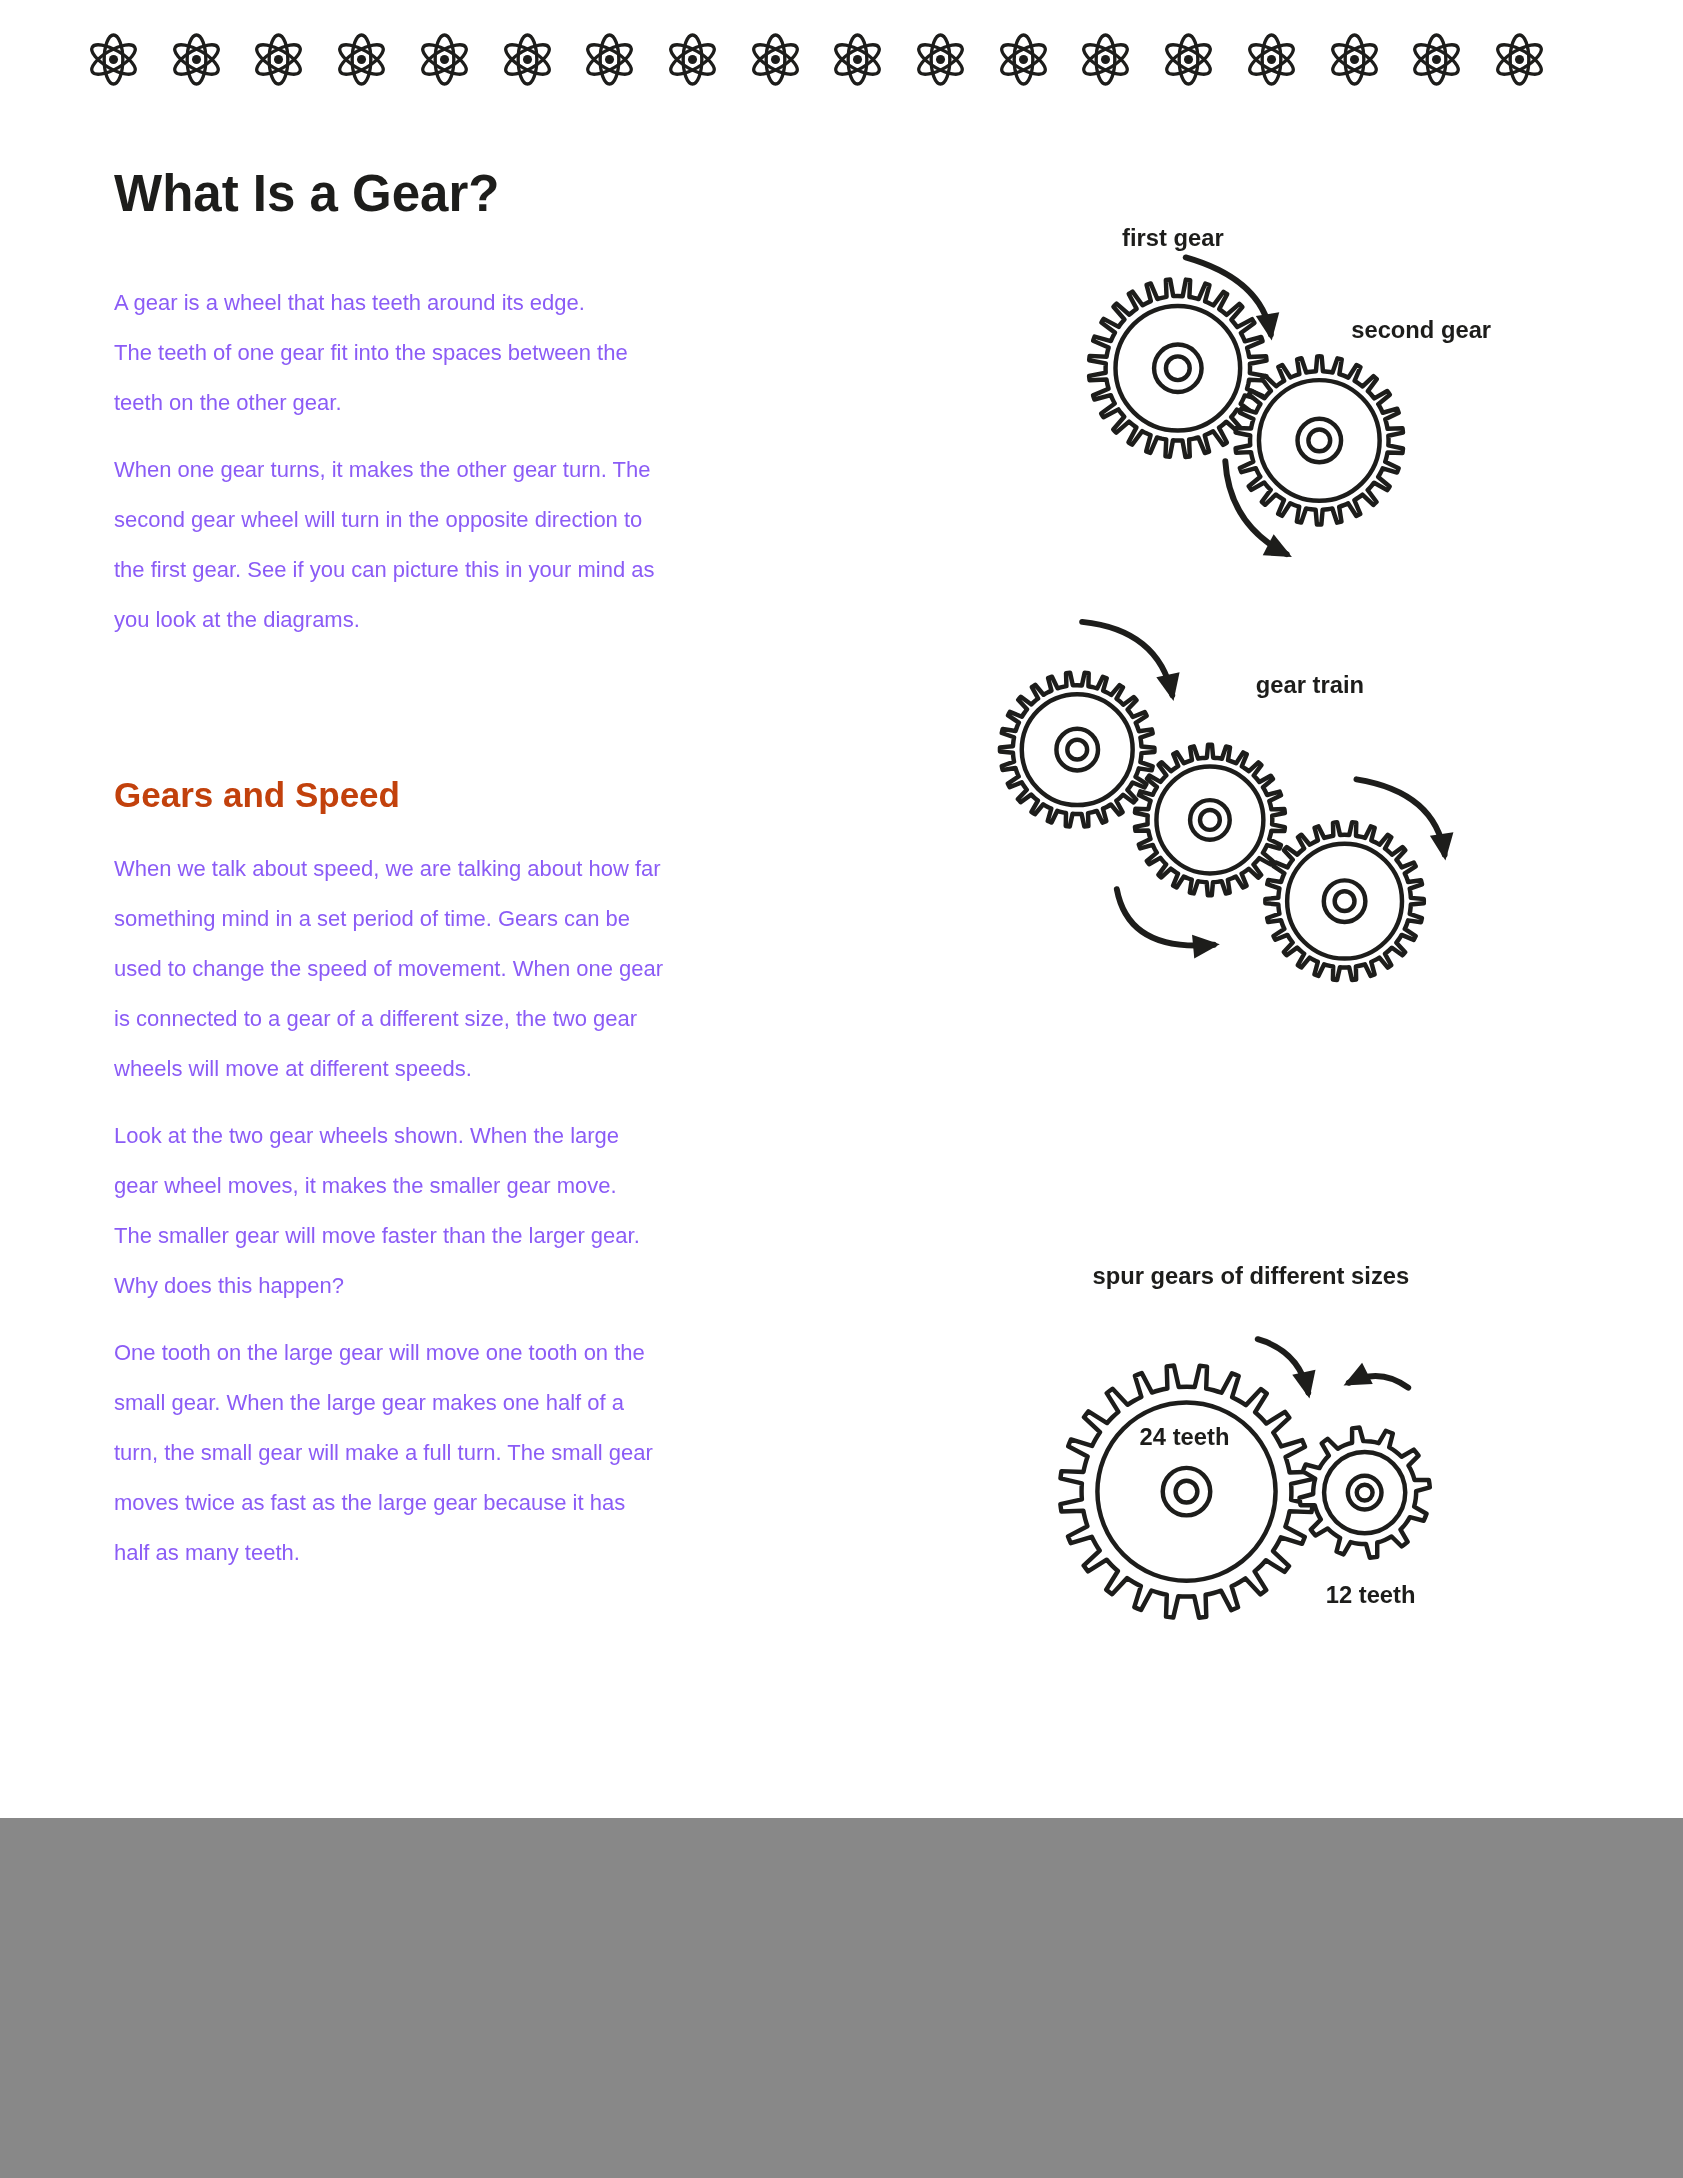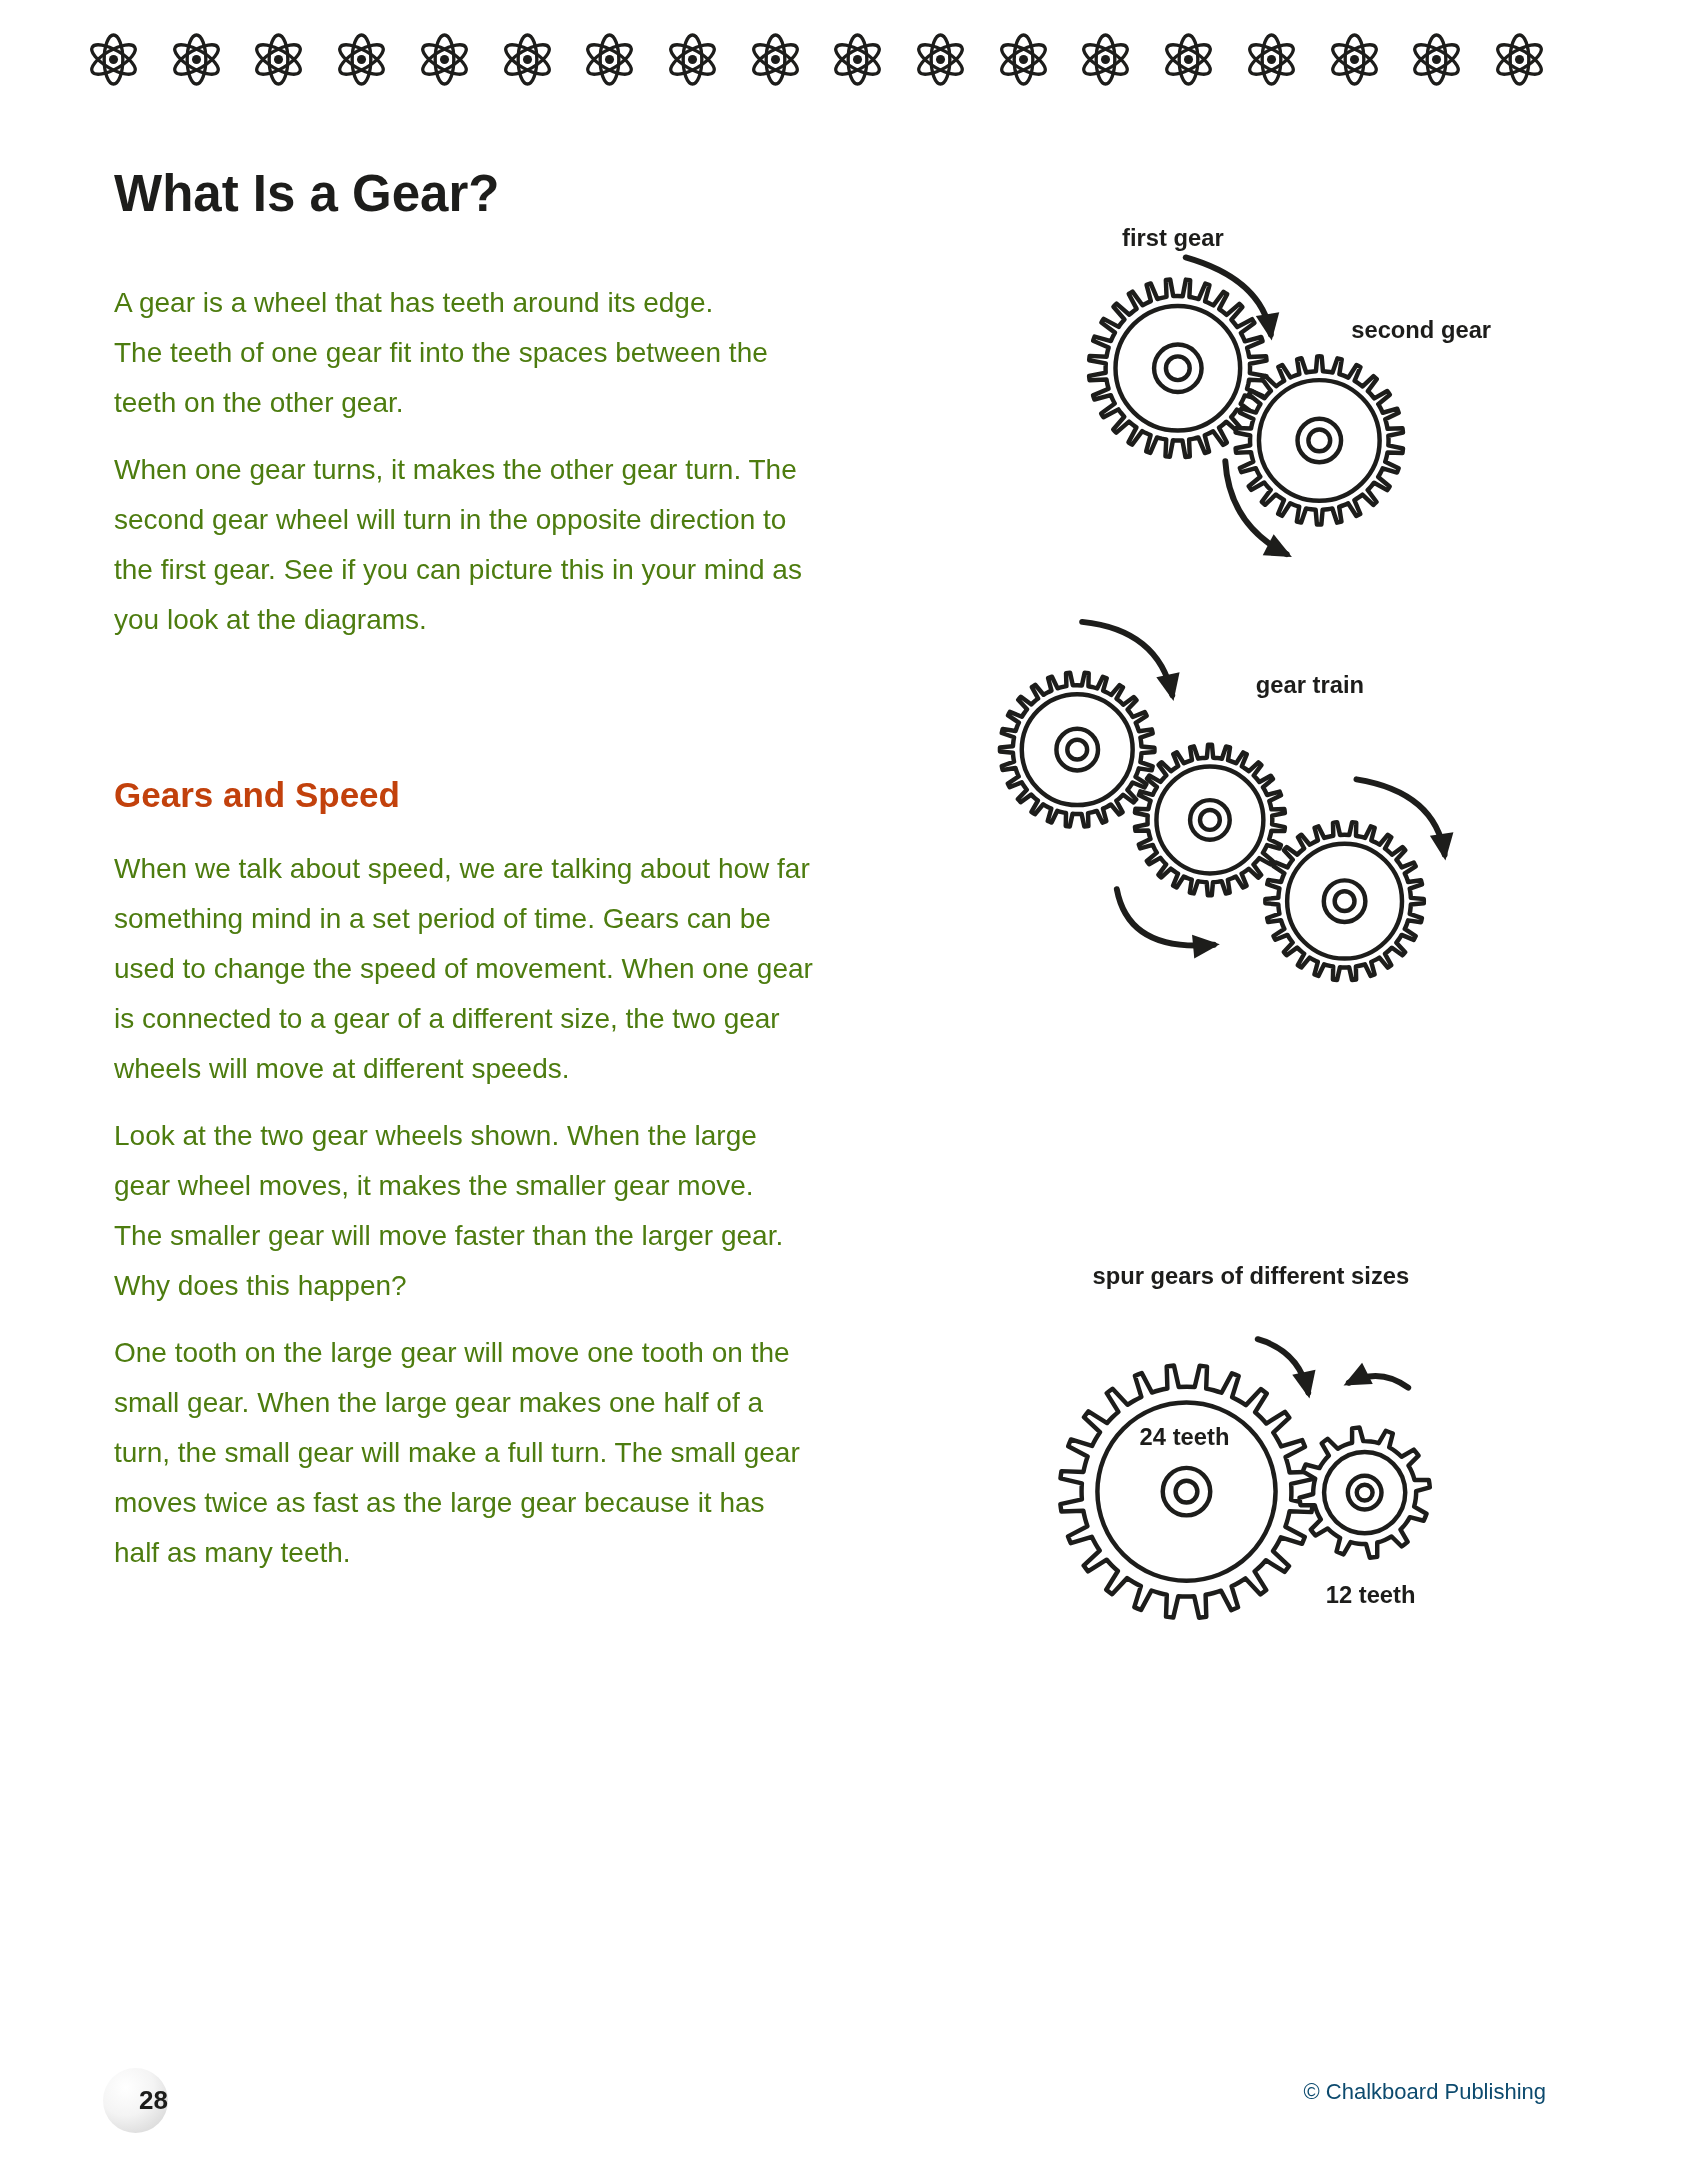--- a/index.html
+++ b/index.html
@@ -1,36 +1,36 @@
 <!DOCTYPE html>
 <html><head>
 <meta charset="utf-8">
 <style>
   html,body{margin:0;padding:0;background:#888;}
   .page{
-    position:relative;width:1683px;height:2178px;background:#ffffff;
+    position:relative;width:1683px;height:1818px;background:#ffffff;
     font-family:"Liberation Sans",sans-serif;color:#1d1d1b;overflow:hidden;
     margin:0 auto;
   }
   .atom-border{
     position:absolute;left:87px;top:28px;width:1459px;height:63px;
     display:flex;justify-content:space-between;align-items:center;
   }
   .atom-border svg{display:block;}
   .text-col{position:absolute;left:114px;top:164px;width:837px;}
   .text-col h1{
     margin:0 0 55px 0;font-size:51px;line-height:59px;font-weight:bold;
     letter-spacing:0px;color:#1d1d1b;
   }
   .text-col h2{
     margin:129px 0 28px 0;font-size:35px;line-height:42px;font-weight:bold;
     color:#c2410c;
   }
   .para{
-    margin:0 0 17px 0;font-size:28px;line-height:50px;color:#4d7c0f;
+    margin:0 0 17px 0;font-size:22px;line-height:50px;color:#8b5cf6;
     white-space:pre-line;
   }
   svg.diagram{position:absolute;overflow:visible;}
   svg.diagram text{
     font-family:"Liberation Sans",sans-serif;font-weight:bold;font-size:24px;
     fill:#1d1d1b;text-anchor:middle;
   }
   .page-ball{
     position:absolute;left:103px;top:2068px;width:65px;height:65px;border-radius:50%;
     background:radial-gradient(circle at 35% 30%, #ffffff 0%, #f4f4f4 45%, #dcdcdc 80%, #d0d0d0 100%);

